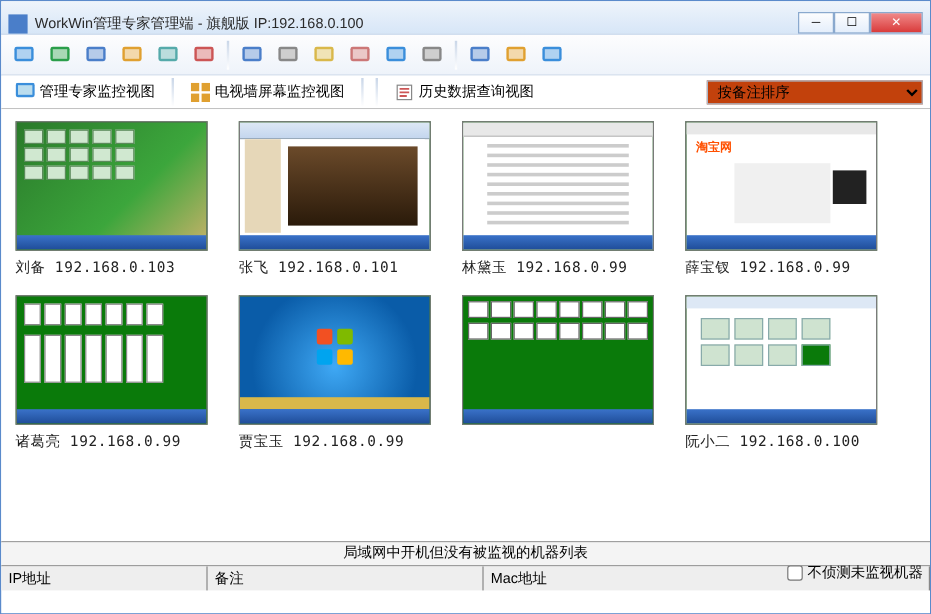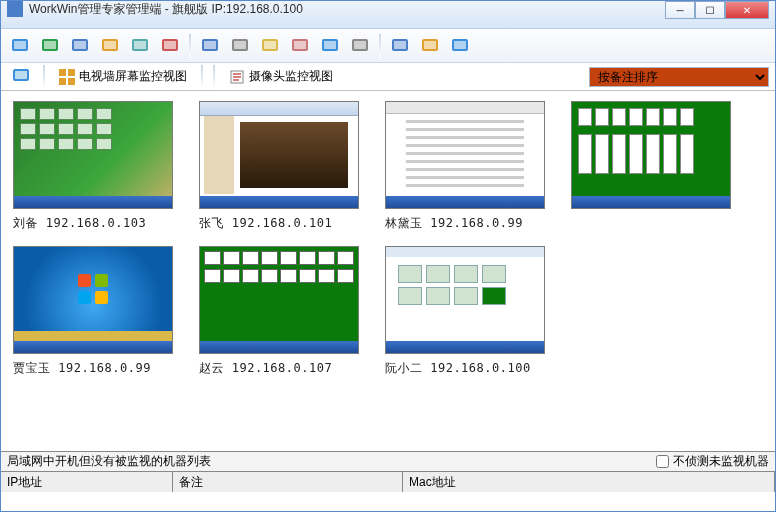--- a/index.html
+++ b/index.html
@@ -1,17 +1,17 @@
 <!DOCTYPE html>
 <html><head>
 <meta charset="utf-8">
 <style>
 * { box-sizing: border-box; margin: 0; padding: 0; }
 body { font-family: "Microsoft YaHei", SimSun, sans-serif; font-size: 12px; background: #fff; width: 776px; height: 512px; overflow: hidden; border: 1px solid #5a8acb; }
-.titlebar { height: 28px; background: linear-gradient(#eef4fb, #d7e6f7); display: flex; align-items: flex-start; padding: 0 6px; border-bottom: 1px solid #b8cde6; }
+.titlebar { height: 28px; background: linear-gradient(#eef4fb, #d7e6f7); display: flex; align-items: flex-end; padding: 0 6px; border-bottom: 1px solid #b8cde6; }
 .titlebar-icon { width: 16px; height: 16px; background: #4a7ec9; margin-right: 6px; }
 .titlebar-text { flex: 1; color: #2a2a2a; font-size: 12px; }
 .win-buttons { display: flex; gap: 0; }
 .win-btn { width: 30px; height: 18px; border: 1px solid #8aa9ce; display: flex; align-items: center; justify-content: center; font-size: 10px; background: linear-gradient(#fdfdfe,#e4eefb); }
 .win-btn.close { background: linear-gradient(#f08a8a,#d93a3a); color: #fff; width: 44px; }
 .toolbar { height: 34px; background: linear-gradient(#fdfdfe,#eef3fa); border-bottom: 1px solid #c9d6e8; display: flex; align-items: center; padding: 2px 6px; gap: 4px; }
 .tb-btn { width: 26px; height: 26px; border: 1px solid transparent; border-radius: 3px; display: flex; align-items: center; justify-content: center; }
 .tb-icon { width: 20px; height: 20px; display: block; }
 .tb-sep { width: 2px; height: 24px; background: linear-gradient(#c9d6e8,#fff); margin: 0 2px; }
 .tabbar { height: 28px; background: #fff; border-bottom: 1px solid #c2c2c2; display: flex; align-items: center; padding: 2px 6px; gap: 6px; }
@@ -19,21 +19,21 @@
 .tab-icon { width: 16px; height: 16px; }
 .sort-select { margin-left: auto; border: 1px solid #a9b7c9; height: 20px; font-size: 12px; padding: 0 24px 0 4px; background: #c2410c; min-width: 180px; }
 .content { padding: 10px 12px; height: 360px; overflow: auto; background: #fff; }
 .thumbs { display: grid; grid-template-columns: repeat(4, 170px); gap: 14px 16px; }
 .thumb { width: 170px; }
 .thumb-img { width: 160px; height: 108px; border: 1px solid #7a7a7a; background: #2a6e2a; position: relative; overflow: hidden; }
 .thumb-label { margin-top: 6px; font-family: SimSun, monospace; font-size: 12px; color: #222; letter-spacing: 0.5px; }
 .mini-taskbar { position: absolute; bottom: 0; left: 0; right: 0; height: 12px; background: linear-gradient(#3a72c9,#1f4d99); }
 .mini-desktop { position: absolute; inset: 0; }
 .footer { border-top: 1px solid #888; }
-.footer-bar { height: 20px; display: flex; align-items: center; padding: 0 6px; background: #f4f4f4; border-bottom: 1px solid #888; }
+.footer-bar { height: 20px; display: flex; align-items: center; padding: 0 6px; background: #f4f4f4; border-bottom: 1px solid #888; flex-direction: column; }
 .footer-bar .chk { margin-left: auto; display: flex; align-items: center; gap: 4px; }
 .footer-table { display: flex; height: 20px; background: #eee; }
 .footer-th { border-right: 1px solid #888; padding: 2px 6px; font-size: 12px; }
 .footer-th:nth-child(1){width:172px}.footer-th:nth-child(2){width:230px}.footer-th:nth-child(3){flex:1}
 
 
 .t-photos { background: linear-gradient(135deg,#2a7a2a 0%,#3ca63c 60%,#c9b26a 100%); }
 .t-photos .tiles { position:absolute; top:6px; left:6px; display:grid; grid-template-columns:repeat(5,16px); gap:3px; }
 .t-photos .tiles div{width:16px;height:12px;background:#d0e8d0;border:1px solid #5a8a5a;}
 .t-browser { background:#fff; }
@@ -177,39 +177,40 @@
       </svg>
     </div>
   </div>
 
 <div class="tabbar">
   <div class="tab">
     <svg class="tab-icon">
         <rect width="16" height="12" rx="2" fill="#3a8edb"></rect>
         <rect x="2" y="2" width="12" height="8" fill="#bde"></rect>
       </svg>
+    <span>管理专家监控视图</span>
   </div>
   <span class="tb-sep"></span>
   <div class="tab">
     <svg class="tab-icon">
         <rect width="7" height="7" fill="#e0a030"></rect>
         <rect x="9" width="7" height="7" fill="#e0a030"></rect>
         <rect y="9" width="7" height="7" fill="#e0a030"></rect>
         <rect x="9" y="9" width="7" height="7" fill="#e0a030"></rect>
       </svg>
     <span>电视墙屏幕监控视图</span>
   </div>
   <span class="tb-sep"></span>
   <span class="tb-sep"></span>
   <div class="tab">
     <svg class="tab-icon">
         <rect x="2" y="2" width="12" height="12" fill="#fff" stroke="#888"></rect>
         <path d="M4 5h8M4 8h8M4 11h6" stroke="#c55" stroke-width="1.5"></path>
       </svg>
-    <span>摄像头监控视图</span>
+    <span>历史数据查询视图</span>
   </div>
   <select class="sort-select">
     <option>按备注排序</option>
   </select>
 </div>
 
 <div class="content">
   <div class="thumbs" id="thumbs">
       <div class="thumb">
         <div class="thumb-img">
@@ -264,20 +265,32 @@
               <div></div>
               <div></div>
             </div>
           </div>
           <div class="mini-taskbar"></div>
         </div>
         <div class="thumb-label">林黛玉 192.168.0.99</div>
       </div>
       <div class="thumb">
         <div class="thumb-img">
+          <div class="t-taobao mini-desktop">
+            <div class="chrome"></div>
+            <div class="logo">淘宝网</div>
+            <div class="banner"></div>
+            <div class="qr"></div>
+          </div>
+          <div class="mini-taskbar"></div>
+        </div>
+        <div class="thumb-label">薛宝钗 192.168.0.99</div>
+      </div>
+      <div class="thumb">
+        <div class="thumb-img">
           <div class="t-solitaire mini-desktop">
             <div class="cards">
               <div></div>
               <div></div>
               <div></div>
               <div></div>
               <div></div>
               <div></div>
               <div></div>
             </div>
@@ -286,20 +299,21 @@
               <div></div>
               <div></div>
               <div></div>
               <div></div>
               <div></div>
               <div></div>
             </div>
           </div>
           <div class="mini-taskbar"></div>
         </div>
+        <div class="thumb-label">诸葛亮 192.168.0.99</div>
       </div>
       <div class="thumb">
         <div class="thumb-img">
           <div class="t-win7 mini-desktop">
             <div class="logo">
               <div class="a"></div>
               <div class="b"></div>
               <div class="c"></div>
               <div class="d"></div>
             </div>
@@ -328,21 +342,20 @@
               <div></div>
               <div></div>
               <div></div>
               <div></div>
               <div></div>
               <div></div>
             </div>
           </div>
           <div class="mini-taskbar"></div>
         </div>
-        <div class="thumb-label">赵云 192.168.0.107</div>
       </div>
       <div class="thumb">
         <div class="thumb-img">
           <div class="t-config mini-desktop">
             <div class="chrome"></div>
             <div class="grid">
               <div></div>
               <div></div>
               <div></div>
               <div></div>

